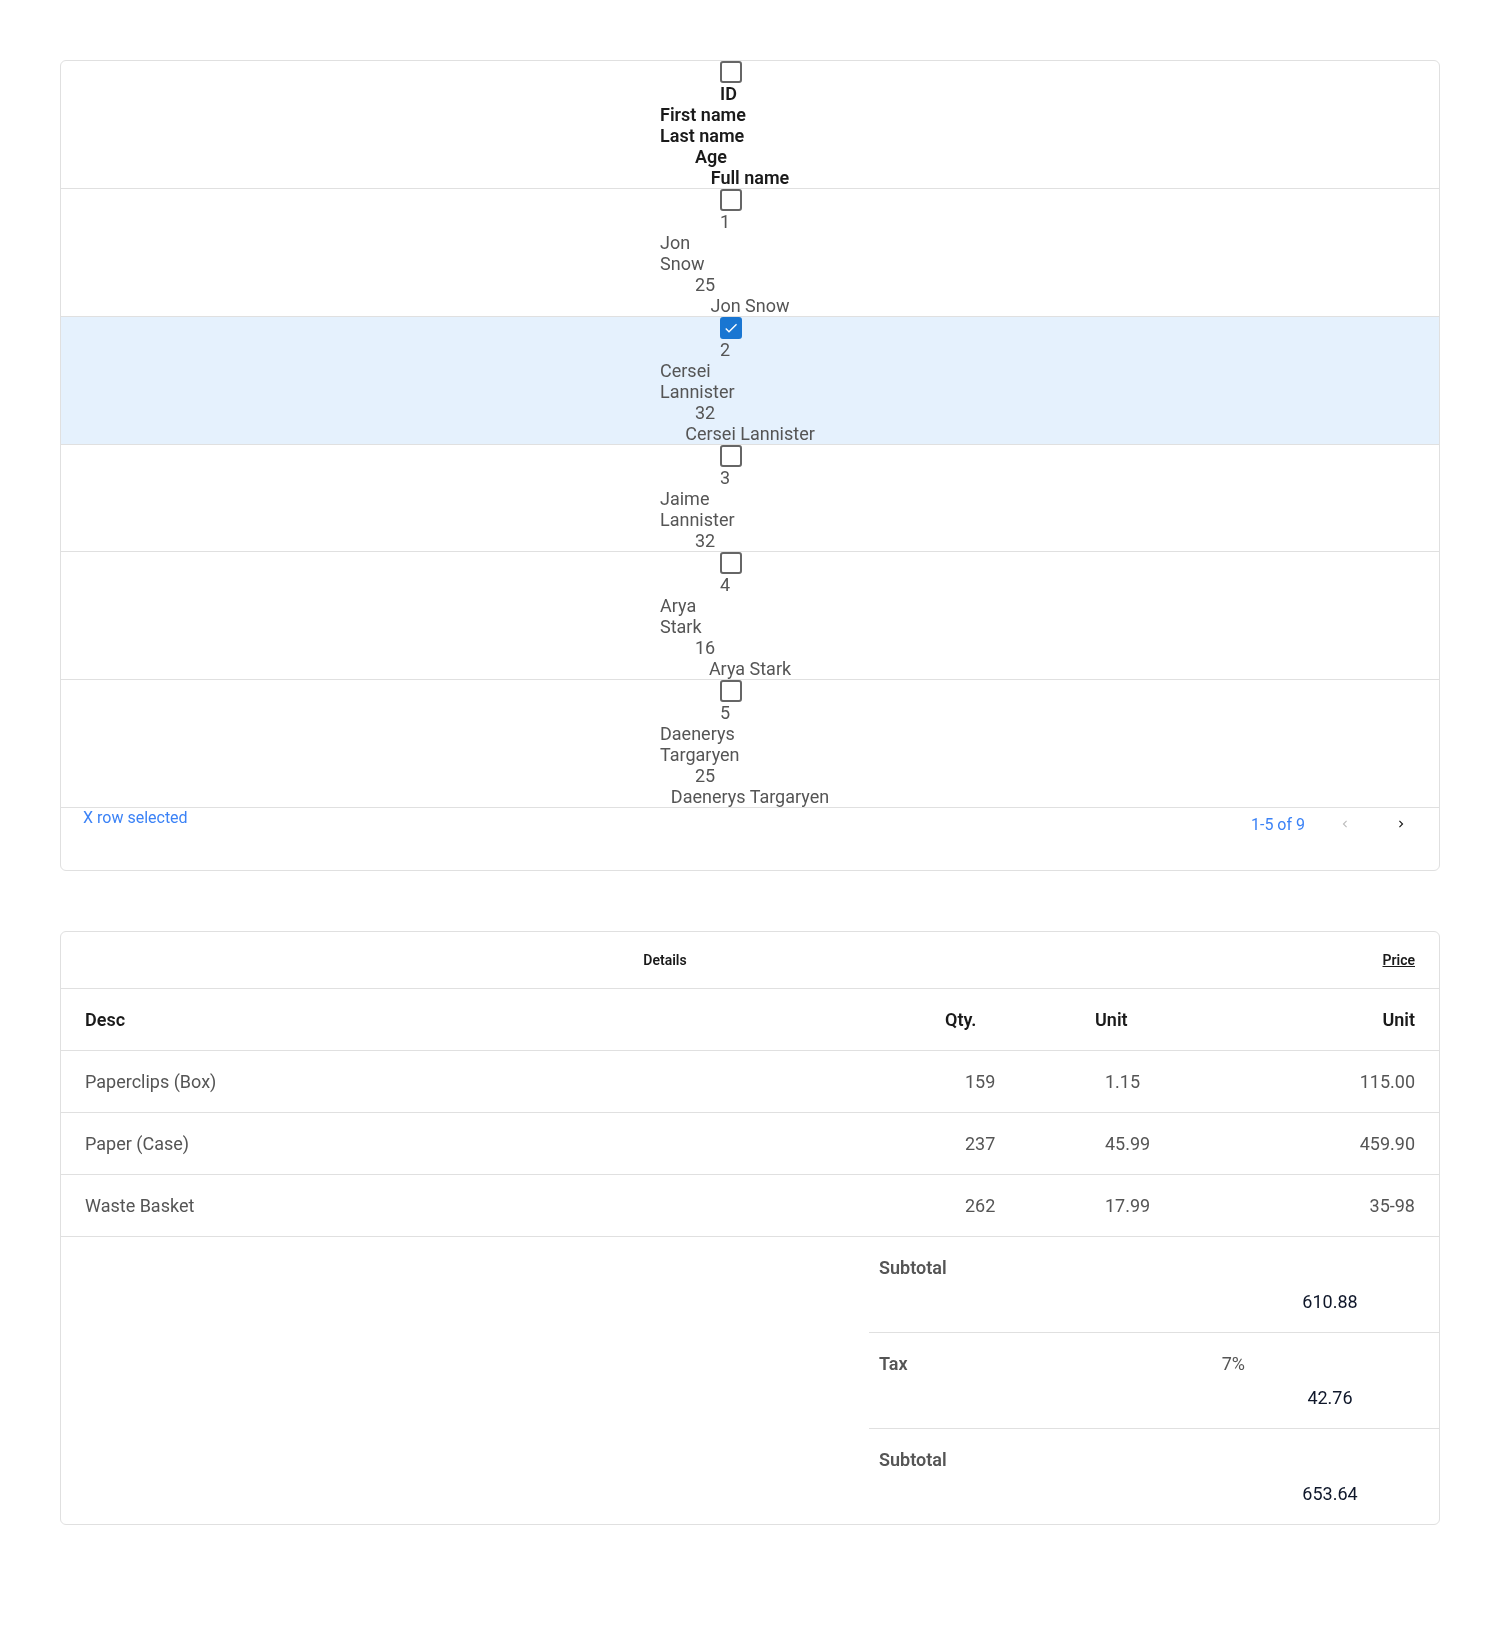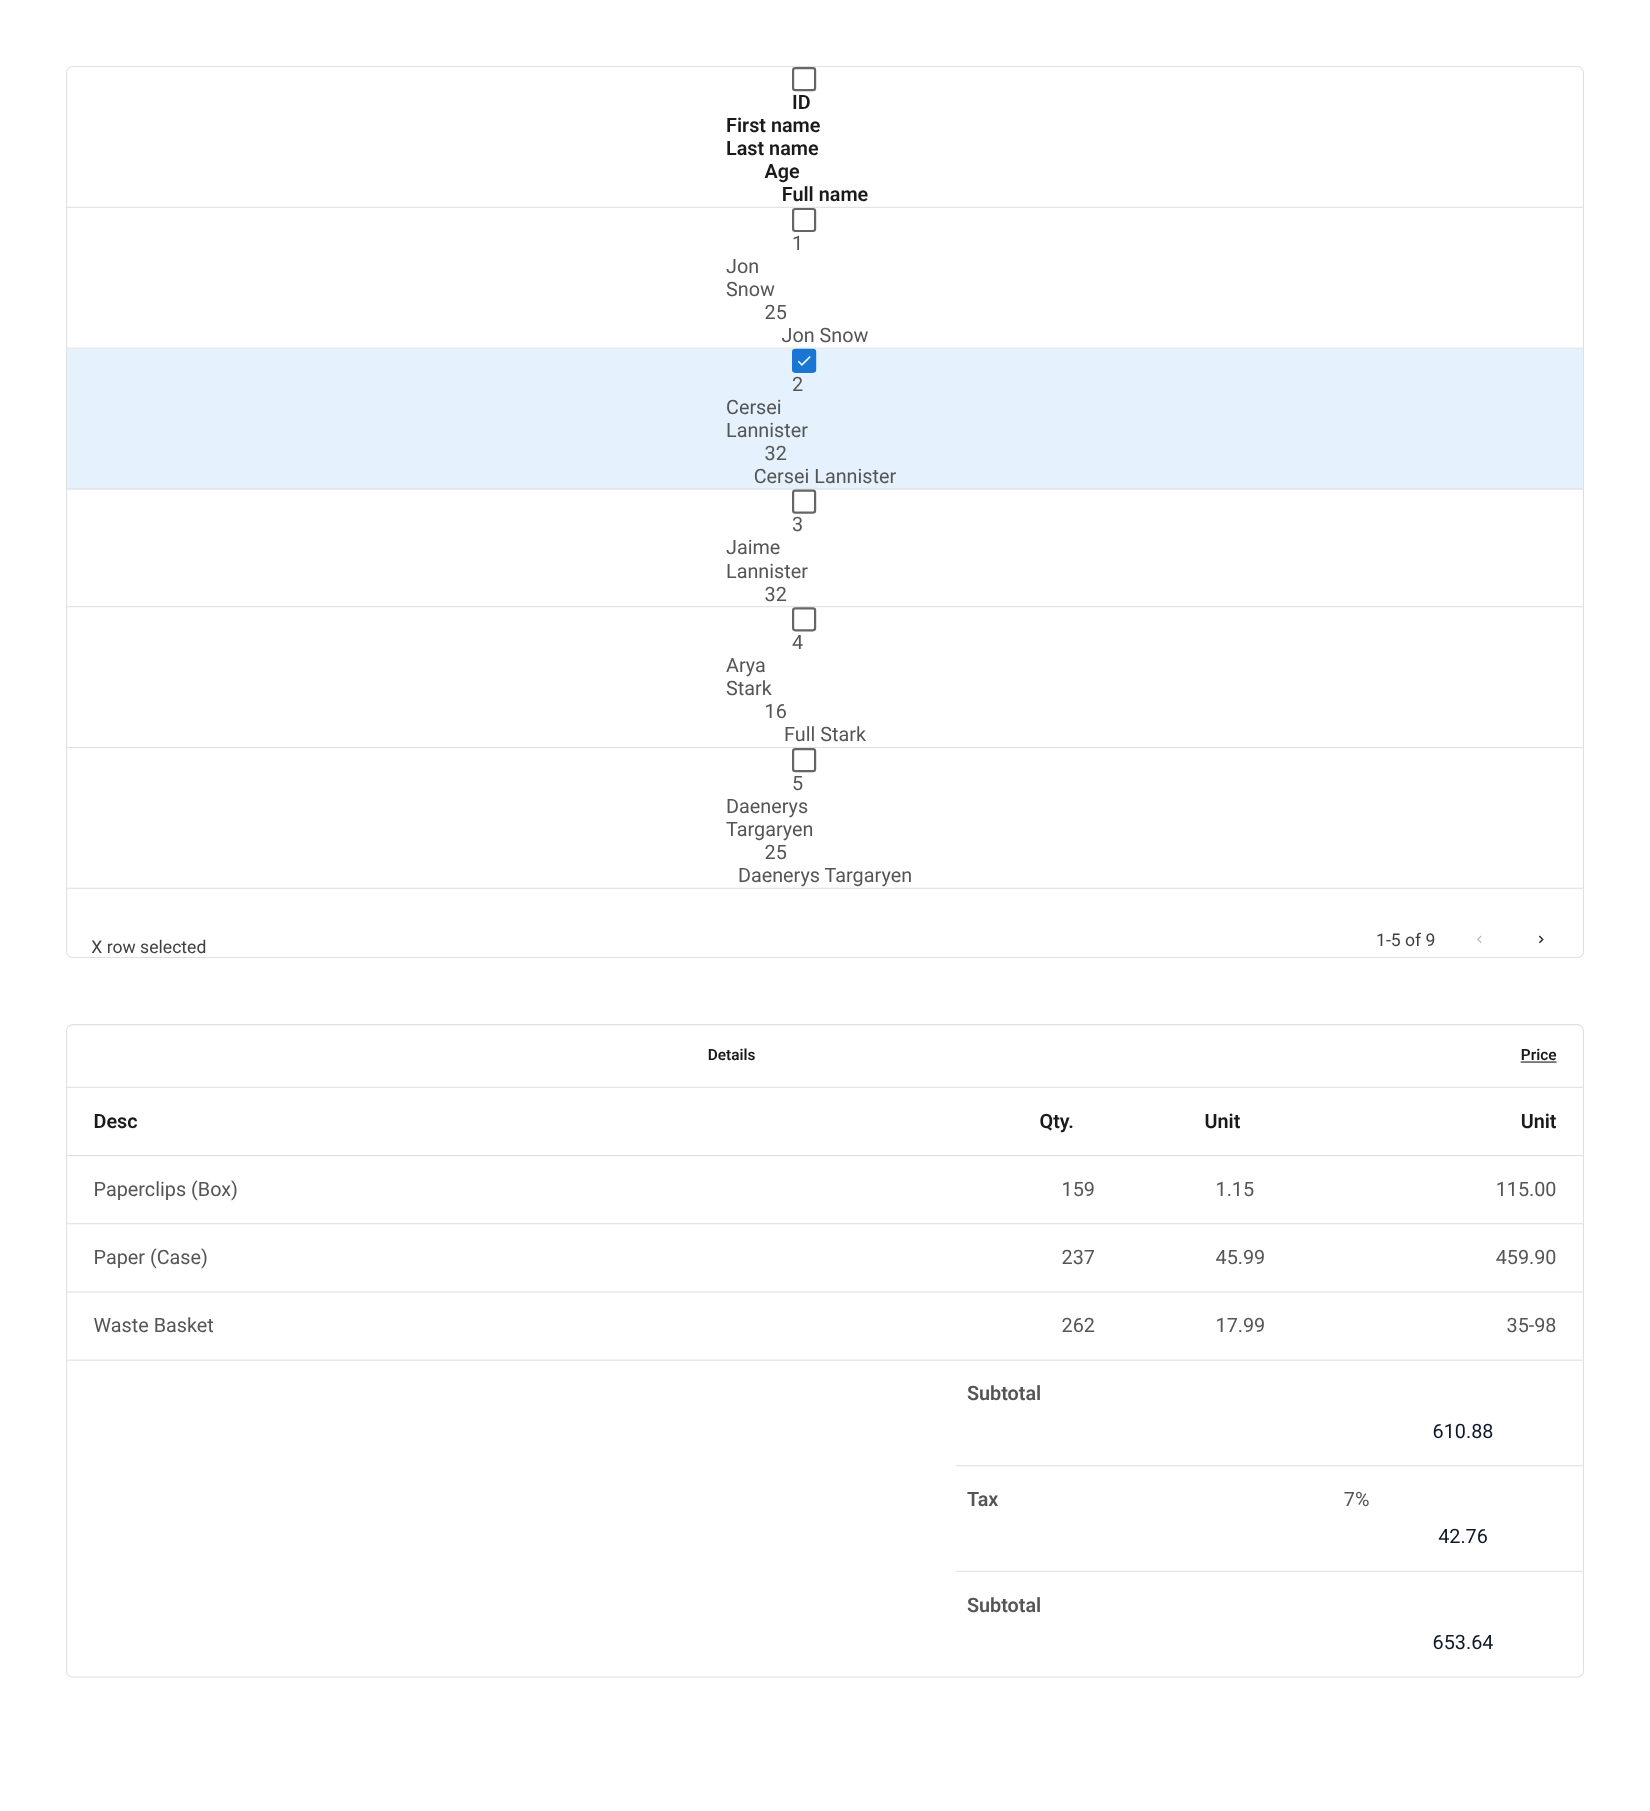--- a/index.html
+++ b/index.html
@@ -65,25 +65,25 @@
       border-color: #1976d2;
     }
     .checkbox.checked svg {
       width: 16px;
       height: 16px;
       fill: #fff;
     }
 
     .grid-footer {
       display: flex;
-      align-items: flex-end;
+      align-items: flex-start;
       justify-content: space-between;
       padding: 0 22px;
       min-height: 62px;
-      color: #404040;
+      color: #3b82f6;
       font-size: 16px;
     }
     .pagination {
       display: flex;
       align-items: center;
       gap: 24px;
     }
     .pag-btn {
       width: 32px;
       height: 32px;
@@ -191,21 +191,21 @@
         <div class="col-age">32</div>
       </div>
       <div class="grid-row">
         <div class="col-check">
           <span class="checkbox"></span>
         </div>
         <div class="col-id">4</div>
         <div class="col-first">Arya</div>
         <div class="col-last">Stark</div>
         <div class="col-age">16</div>
-        <div class="col-full">Full Stark</div>
+        <div class="col-full">Arya Stark</div>
       </div>
       <div class="grid-row">
         <div class="col-check">
           <span class="checkbox"></span>
         </div>
         <div class="col-id">5</div>
         <div class="col-first">Daenerys</div>
         <div class="col-last">Targaryen</div>
         <div class="col-age">25</div>
         <div class="col-full">Daenerys Targaryen</div>

